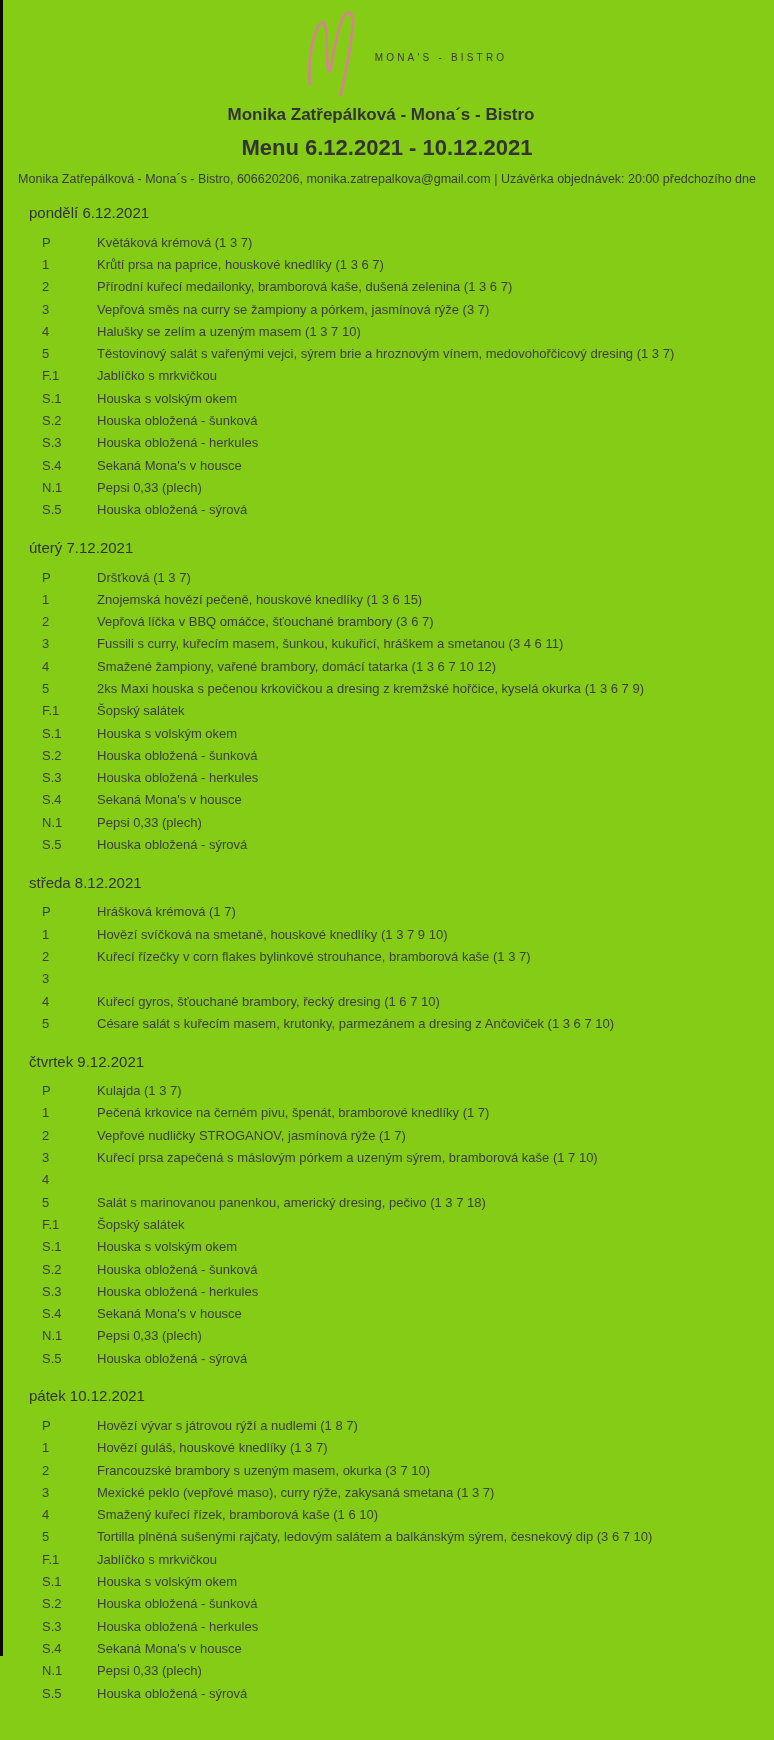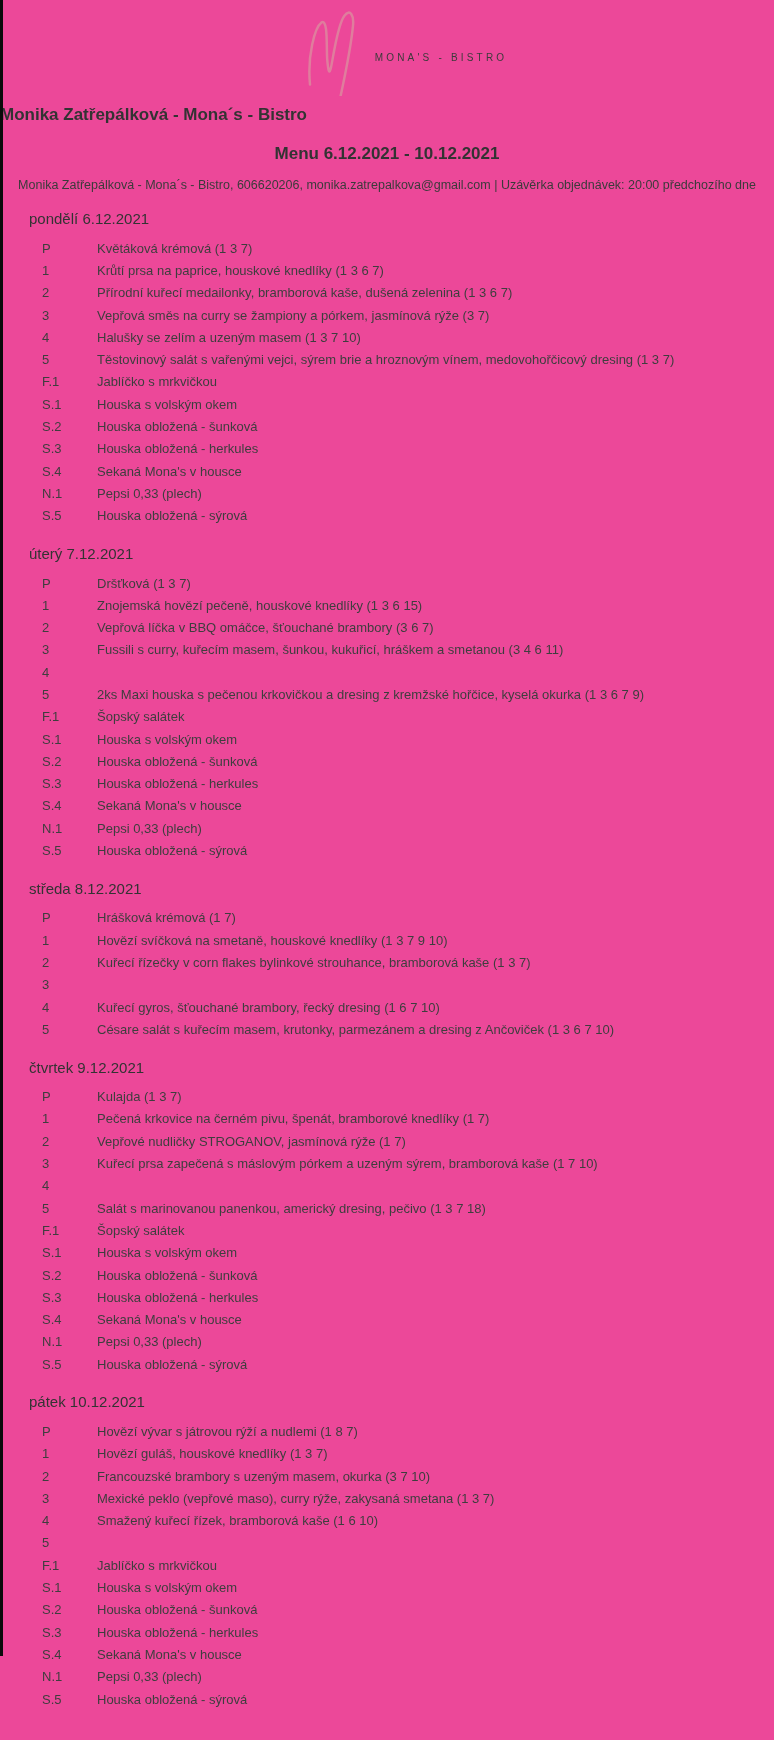--- a/index.html
+++ b/index.html
@@ -1,42 +1,42 @@
 <!DOCTYPE html>
 <html lang="cs"><head>
 <meta charset="utf-8">
 <title>Menu</title>
 <style>
   html,body{margin:0;padding:0;background:#fff;}
   .page{
     position:relative;
     width:774px;height:1740px;
-    background:#ec4899;
+    background:#84cc16;
     font-family:"Liberation Sans","DejaVu Sans",sans-serif;
     color:#3d3d3d;
     overflow:hidden;
   }
   .left-edge{
     position:absolute;left:0;top:0;width:3px;height:1656px;background:#0a0a0a;
   }
   .logo{
     display:flex;justify-content:center;align-items:center;
     padding-top:12px;padding-left:36px;height:86px;gap:14px;
   }
   .logo-text{
     font-size:10px;letter-spacing:3.2px;color:#3b3b3b;font-weight:500;
     margin-top:4px;
   }
   .page-title{
-    margin:6px 12px 0 0;text-align:left;
+    margin:6px 12px 0 0;text-align:center;
     font-size:17px;font-weight:bold;color:#333333;line-height:22px;
   }
   .page-subtitle{
-    margin:17px 0 0 0;text-align:center;
-    font-size:17px;font-weight:bold;color:#333333;line-height:22px;
+    margin:11px 0 0 0;text-align:center;
+    font-size:22px;font-weight:bold;color:#333333;line-height:22px;
   }
   .contact{
     margin-top:13px;text-align:center;
     font-size:12.5px;color:#3b3b3b;white-space:nowrap;
   }
   .menu{padding-bottom:20px;}
   .day{margin-top:18px;}
   .day-title{
     margin:0 0 9px 29px;
     font-size:15px;font-weight:normal;color:#333333;line-height:18px;
@@ -154,20 +154,21 @@
     <span class="meal">Vepřová líčka v BBQ omáčce, šťouchané brambory (3 6 7)</span>
   </div>
 
   <div class="row">
     <span class="code">3</span>
     <span class="meal">Fussili s curry, kuřecím masem, šunkou, kukuřicí, hráškem a smetanou (3 4 6 11)</span>
   </div>
 
   <div class="row">
     <span class="code">4</span>
+    <span class="meal">Smažené žampiony, vařené brambory, domácí tatarka (1 3 6 7 10 12)</span>
   </div>
 
   <div class="row">
     <span class="code">5</span>
     <span class="meal">2ks Maxi houska s pečenou krkovičkou a dresing z kremžské hořčice, kyselá okurka (1 3 6 7 9)</span>
   </div>
 
   <div class="row">
     <span class="code">F.1</span>
     <span class="meal">Šopský salátek</span>
@@ -331,20 +332,21 @@
     <span class="meal">Mexické peklo (vepřové maso), curry rýže, zakysaná smetana (1 3 7)</span>
   </div>
 
   <div class="row">
     <span class="code">4</span>
     <span class="meal">Smažený kuřecí řízek, bramborová kaše (1 6 10)</span>
   </div>
 
   <div class="row">
     <span class="code">5</span>
+    <span class="meal">Tortilla plněná sušenými rajčaty, ledovým salátem a balkánským sýrem, česnekový dip (3 6 7 10)</span>
   </div>
 
   <div class="row">
     <span class="code">F.1</span>
     <span class="meal">Jablíčko s mrkvičkou</span>
   </div>
 
   <div class="row">
     <span class="code">S.1</span>
     <span class="meal">Houska s volským okem</span>

